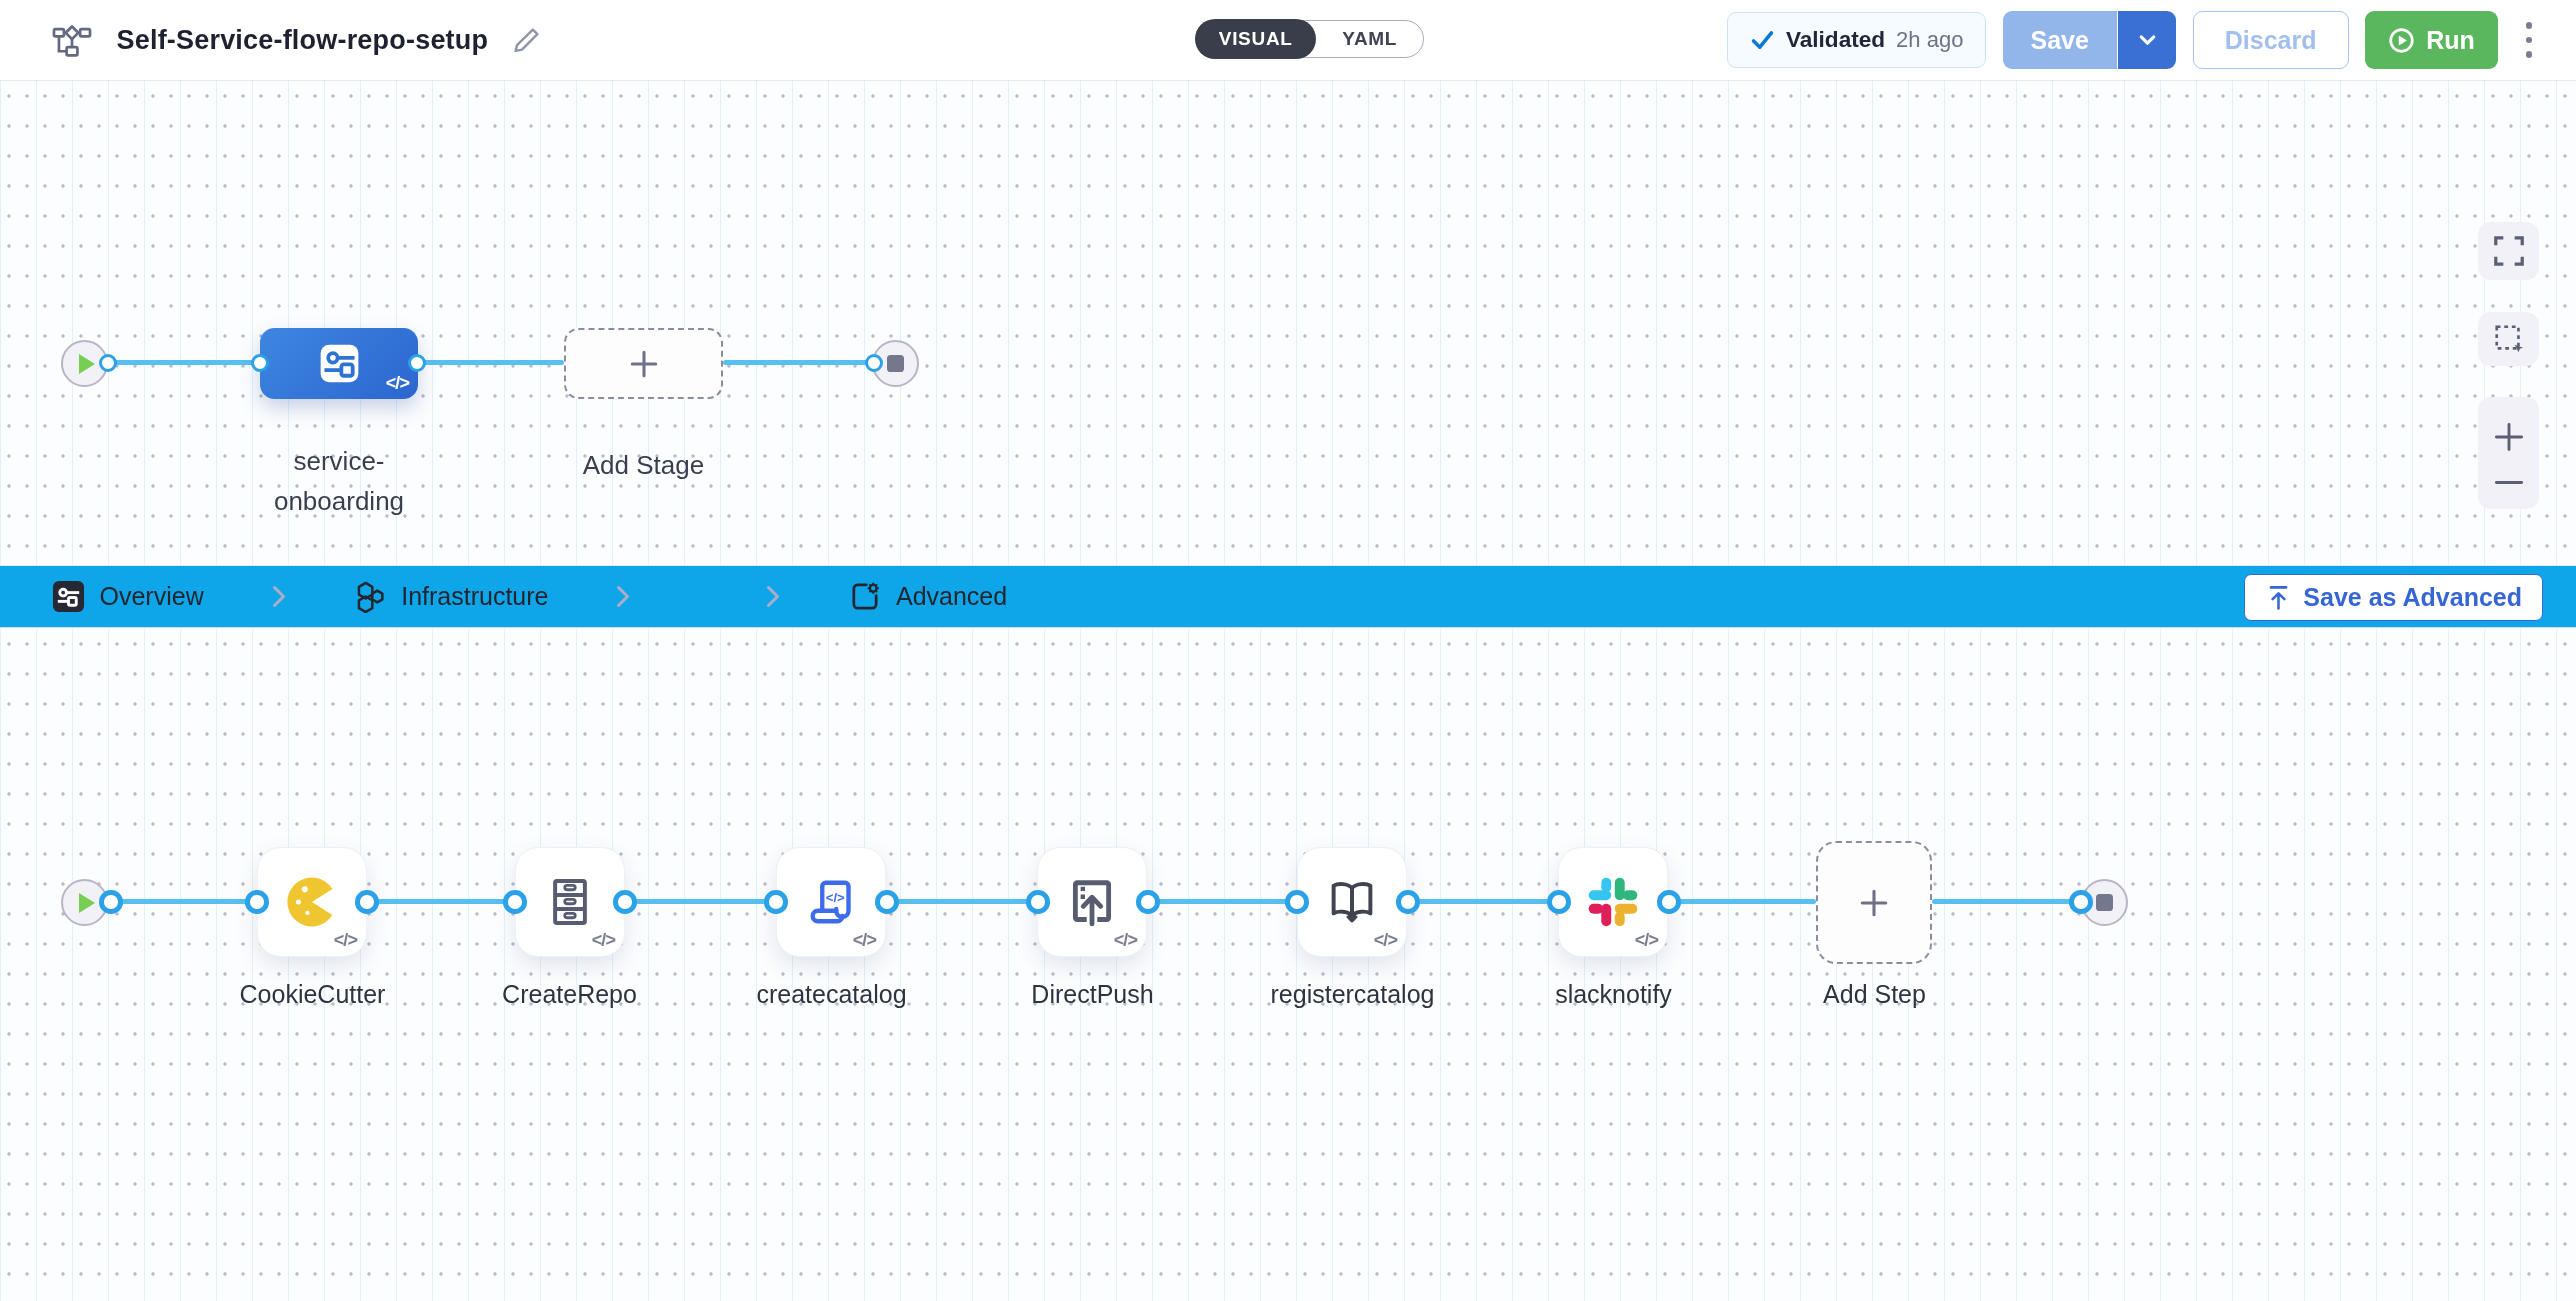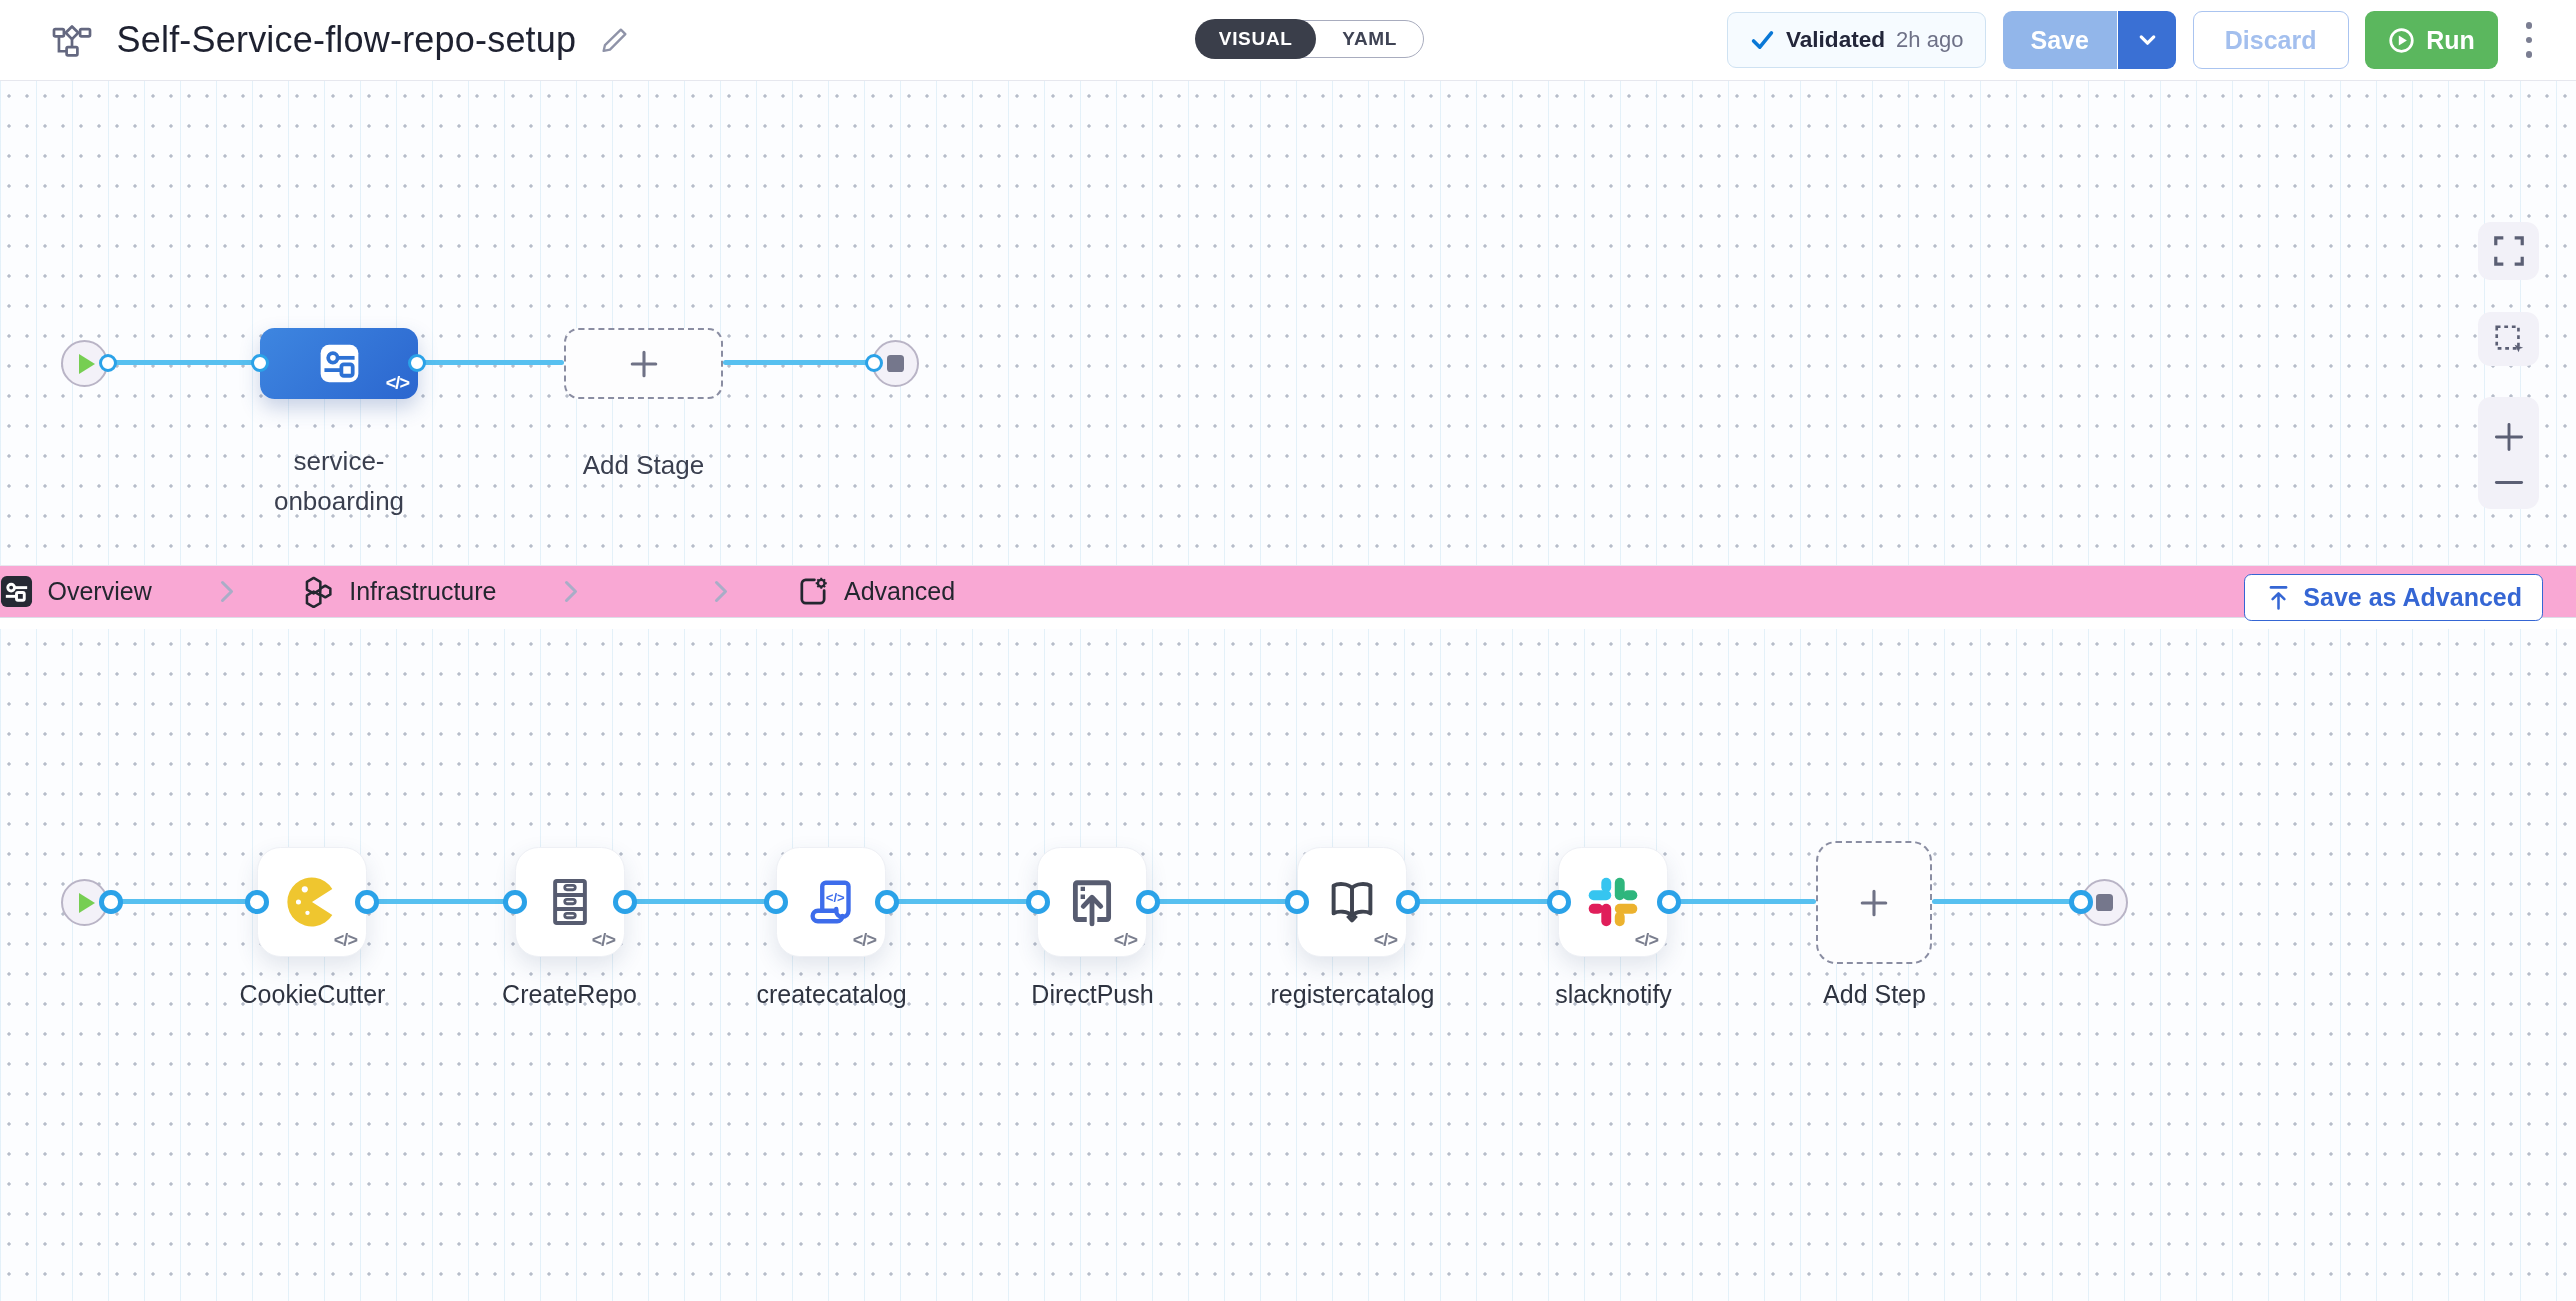--- a/index.html
+++ b/index.html
@@ -8,21 +8,21 @@
     position:relative; width:2576px; height:1302px; overflow:hidden;
     font-family:"Liberation Sans","DejaVu Sans",sans-serif; color:#23262f;
   }
 
   
   .header {
     position:absolute; top:0; left:0; width:2576px; height:81px;
     background:#fff; border-bottom:0.9px solid #e6e7ee;
     display:flex; align-items:center; padding:0 33px 0 51px; z-index:5;
   }
-  .title { font-size:36px; font-weight:400; color:#1e2130; margin-left:23.5px; letter-spacing:0.2px; }
+  .title { font-size:27px; font-weight:700; color:#1e2130; margin-left:23.5px; letter-spacing:0.2px; }
   .pencil { margin-left:23.5px; display:flex; }
 
   .mode-toggle {
     position:absolute; left:1196px; top:20px; height:38px;
     display:flex; align-items:stretch; border:1.8px solid #a8acbe; border-radius:23.5px; background:#fff;
   }
   .mode-seg { display:flex; align-items:center; justify-content:center; font-size:19px; font-weight:700; letter-spacing:0.7px; }
   .mode-visual { width:121px; margin:-1.8px 0 -1.8px -1.8px; background:#3a3e4a; color:#fff; border-radius:22.6px; }
   .mode-yaml { width:107px; color:#3f4354; }
 
@@ -103,23 +103,23 @@
   .ctrl-btn {
     width:61px; background:#f2f1f8; border:none; border-radius:12.7px; cursor:pointer;
     display:flex; flex-direction:column; align-items:center; justify-content:center; gap:22px;
   }
   .ctrl-fullscreen { height:58px; }
   .ctrl-marquee { height:54px; margin-top:32px; }
   .ctrl-zoom { height:112px; margin-top:31px; }
 
   
   .tabbar {
-    position:absolute; top:565px; left:0; width:2576px; height:53px; background:#f9a8d4;
+    position:absolute; top:565px; left:0; width:2576px; height:63px; background:#0ea5e9;
     border-top:0.9px solid #e7e8ef; border-bottom:0.9px solid #dcdee8;
-    display:flex; align-items:center; z-index:6;
+    display:flex; align-items:center; padding-left:52px; z-index:6;
   }
   .tab { position:relative; height:63px; display:flex; align-items:center; gap:14.5px; font-size:25px; color:#23262f; cursor:pointer; }
   .tab .tab-label { font-weight:500; }
   .tab.active { padding:0 43px; }
   .tab.active .tab-label { font-weight:700; }
   .tab.active::after { content:""; position:absolute; left:0; right:0; bottom:-0.9px; height:5.4px; background:#3a72dd; border-radius:2.7px; }
   .sep { margin:0 65px; display:flex; }
   .btn-template {
     position:absolute; right:33px; top:8.1px; height:47px; padding:0 20px;
     display:flex; align-items:center; gap:11px; background:#fff;

